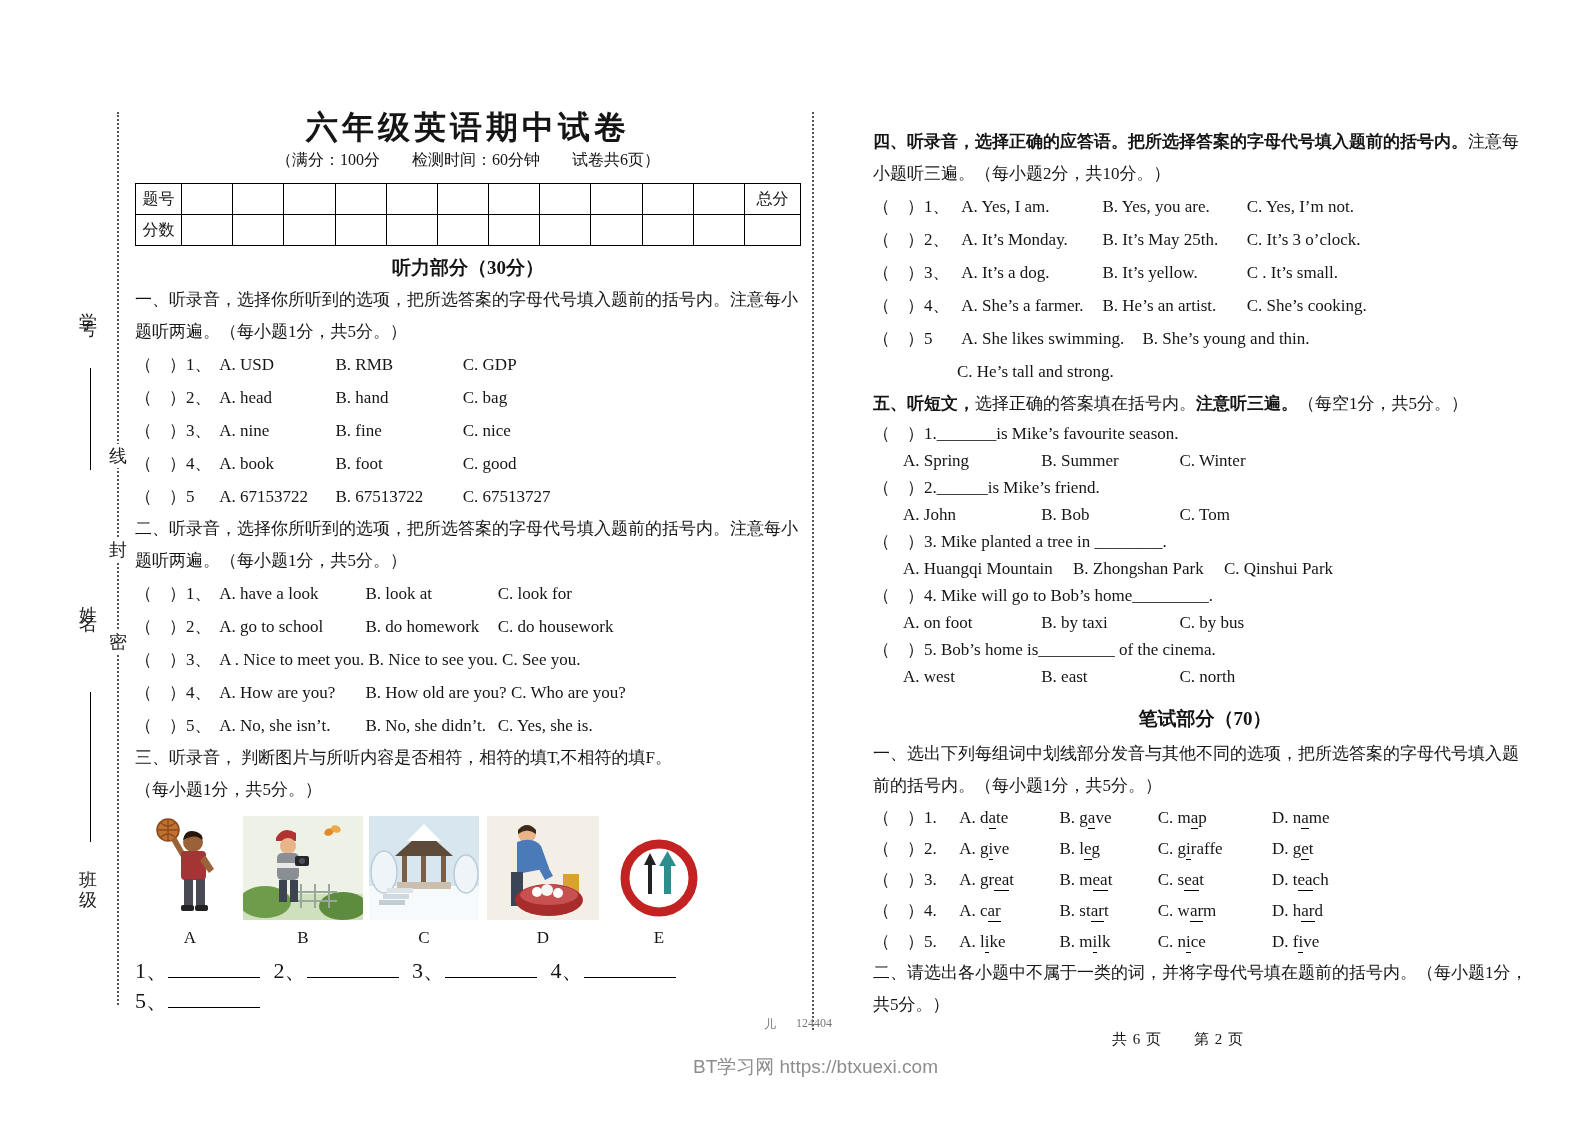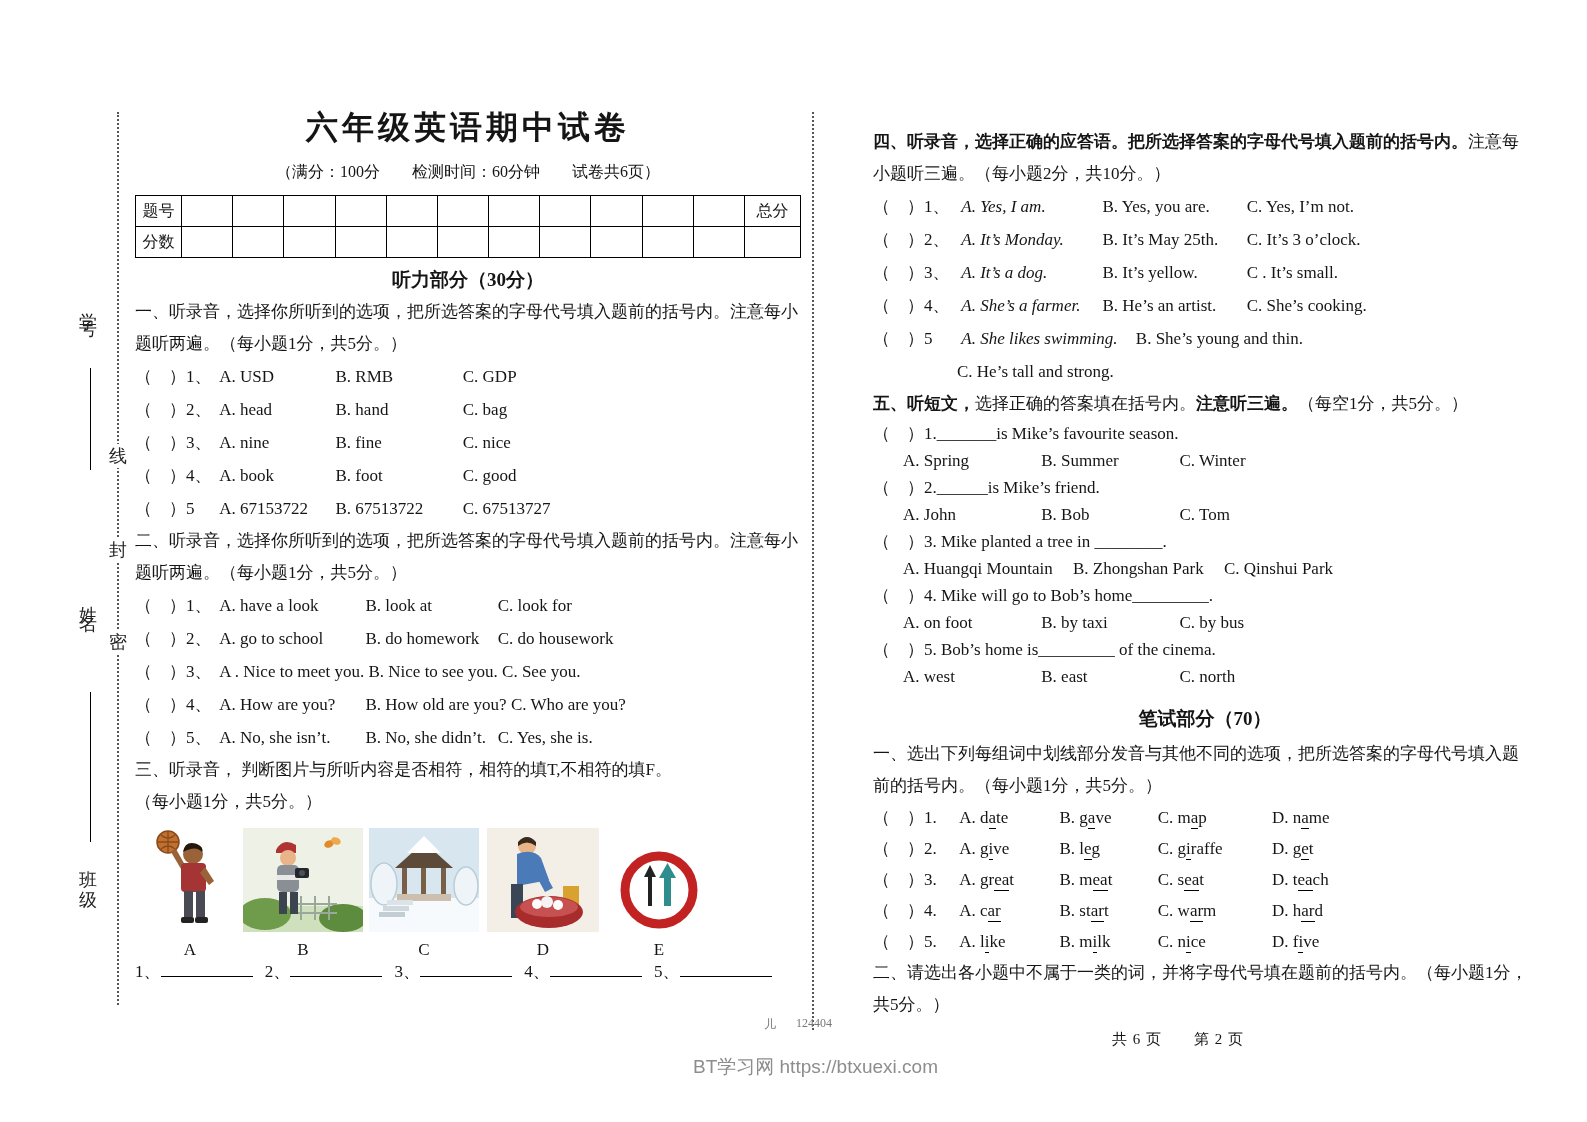--- a/index.html
+++ b/index.html
@@ -13,47 +13,47 @@
 
   .margin-label { position:absolute; left:76px; writing-mode:vertical-rl; font-size:18px; letter-spacing:8px; color:#222; }
   .margin-blank { position:absolute; left:90px; width:0; border-left:1.5px solid #000; }
   .seal-char { position:absolute; left:106px; width:24px; text-align:center; background:#fff; font-size:18px; color:#222; }
 
   .col { position:absolute; }
   .col-left  { left:135px; top:106px; width:666px; }
   .col-right { left:873px; top:126px; width:664px; }
 
   .title { text-align:center; font-size:32px; font-weight:bold; letter-spacing:4px; }
-  .subtitle { text-align:center; font-size:16px; margin-top:12px; }
+  .subtitle { text-align:center; font-size:16px; margin-top:0; }
 
   .score-table { width:100%; border-collapse:collapse; table-layout:fixed; margin-top:12px; }
   .score-table td { border:1px solid #000; height:31px; font-size:16px; text-align:center; }
   .score-table td.lbl { width:46px; }
   .score-table td.total { width:56px; }
 
   .part-header { text-align:center; font-weight:bold; font-size:19px; margin:9px 0 3px; }
 
   .instr { font-size:17px; line-height:32px; }
   .b { font-weight:bold;text-align:center; }
 
   .qline { font-size:17px; line-height:33px; white-space:nowrap; }
   .qno { display:inline-block; }
   .opt { display:inline-block; }
 
   .s1 .qno { width:80px; }  .s1 .oa { min-width:112px; } .s1 .ob { min-width:123px; }
   .s2 .qno { width:80px; }  .s2 .oa { min-width:142px; } .s2 .ob { min-width:128px; }
-  .s4 .qno { width:84px; }  .s4 .oa { min-width:123px; margin-right:14px;font-style:italic; } .s4 .ob { min-width:126px; margin-right:14px; }
+  .s4 .qno { width:84px; }  .s4 .oa { min-width:123px; margin-right:14px; } .s4 .ob { min-width:126px; margin-right:14px; }
   .cont-line { font-size:17px; line-height:33px; padding-left:84px; }
 
   .figs { display:flex; align-items:flex-end; margin-top:10px; padding-left:16px; }
   .fig { display:flex; flex-direction:column; justify-content:flex-end; align-items:center; }
   .fig-label { font-size:17px; margin-top:8px; }
   .gapA { margin-right:14px; } .gapB { margin-right:6px; } .gapC { margin-right:8px; } .gapD { margin-right:20px; }
 
-  .blanks { font-size:17px; }
+  .blanks { margin-top:8px; font-size:22px; }
   .blank-item { display:inline-block; margin-right:8px; }
   .bline { display:inline-block; width:92px; border-bottom:1.5px solid #000; height:15px; }
 
   .q5 { font-size:17px; line-height:27px; }
   .q5opts { padding-left:30px; }
   .o5 { display:inline-block; min-width:118px; margin-right:16px; }
 
   .w-header { margin:16px 0 6px; }
   .w1 .qno { width:82px; } .w1 .oa { min-width:96px; } .w1 .ob { min-width:94px; } .w1 .oc { min-width:110px; }
   .w1 .qline { line-height:31px; }

